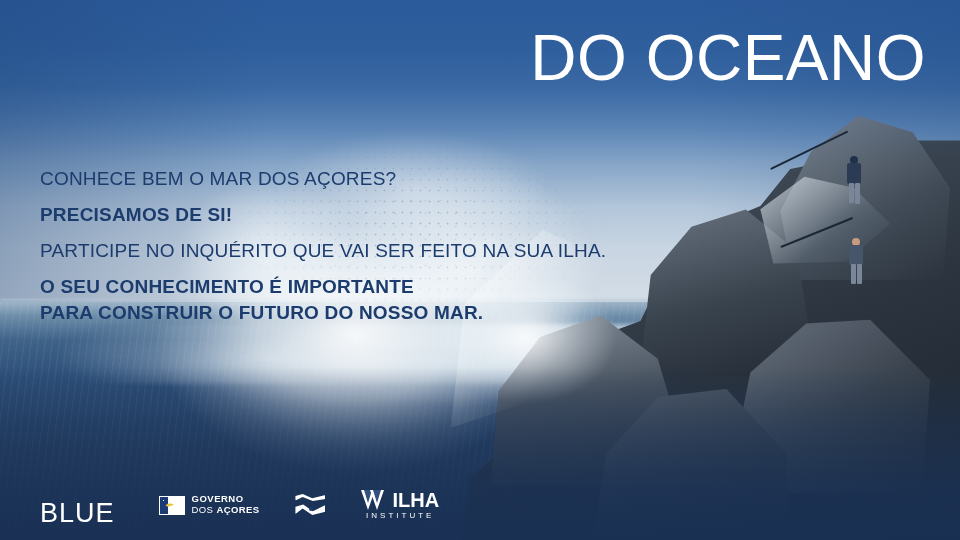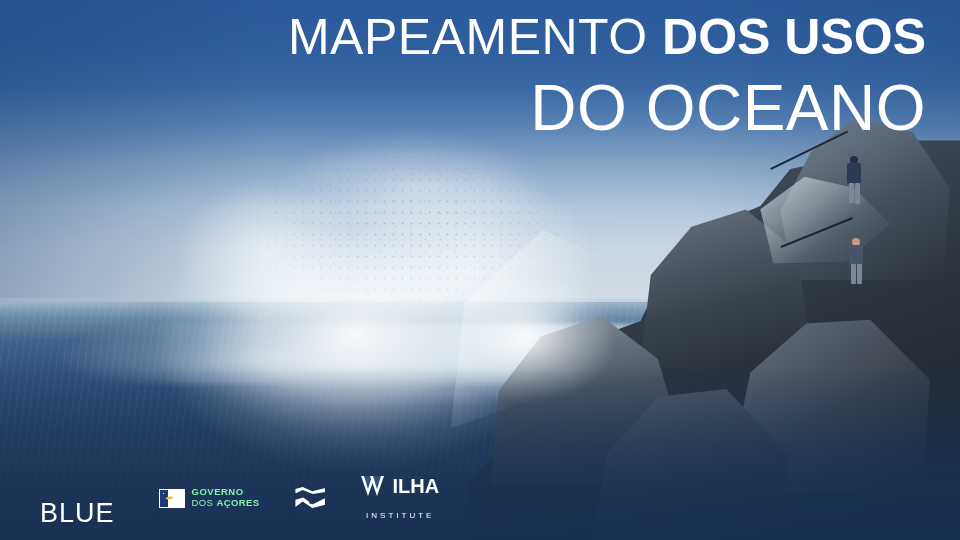--- a/index.html
+++ b/index.html
@@ -192,21 +192,21 @@
   .partners{display:flex;align-items:center;gap:36px;margin-left:44px;margin-bottom:6px;}
   .plogo{display:flex;align-items:center;gap:7px;}
 
   .flag{width:26px;height:19px;background:#fff;position:relative;border:1px solid rgba(255,255,255,.5);}
   .flag-blue{position:absolute;left:0;top:0;width:34%;height:100%;background:#1b3b74;}
   .flag-hawk{position:absolute;left:24%;top:38%;width:36%;height:26%;background:#e8c33a;
     clip-path:polygon(0% 50%, 30% 20%, 72% 10%, 100% 42%, 70% 62%, 28% 84%);}
   .flag-stars{position:absolute;left:4%;top:10%;width:22%;height:30%;
     background-image:radial-gradient(circle, #fff 0.7px, transparent 1px);
     background-size:5px 5px;}
-  .gov-txt{color:#86efac;line-height:1.12;}
+  .gov-txt{color:#ffffff;line-height:1.12;}
   .gov-1{font-size:9.5px;font-weight:600;letter-spacing:.5px;}
   .gov-2{font-size:9.5px;letter-spacing:.4px;}
   .gov-2 b{font-weight:700;}
 
   .oa-mark{width:30px;height:24px;position:relative;}
   .oa-w{position:absolute;left:0;background:#fff;border-radius:2px;}
   .oa-w1{top:1px;width:100%;height:7px;clip-path:polygon(0% 30%, 24% 0%, 56% 62%, 100% 16%, 100% 72%, 58% 100%, 24% 44%, 0% 92%);}
   .oa-w2{top:11px;width:100%;height:11px;clip-path:polygon(0% 24%, 26% 4%, 58% 66%, 100% 10%, 100% 70%, 56% 100%, 24% 42%, 0% 90%);}
   .oa-dot{position:absolute;left:46%;top:14px;width:4px;height:4px;background:#1d3c72;border-radius:50%;}
   .oa-txt{color:#fff;line-height:1.15;}
@@ -218,21 +218,21 @@
   .w-glyph{position:relative;width:30px;height:20px;margin-right:1px;}
   .w-v{position:absolute;top:0;width:0;height:0;
     border-left:7px solid transparent;border-right:7px solid transparent;border-top:20px solid #fff;}
   .w-v1{left:0;}
   .w-v2{left:9px;}
   .w-v-in{position:absolute;top:0;width:0;height:0;
     border-left:4.5px solid transparent;border-right:4.5px solid transparent;border-top:13px solid #33507e;}
   .w-i1{left:2.5px;}
   .w-i2{left:11.5px;}
   .waitt-letters{font-size:20px;font-weight:700;letter-spacing:0px;}
-  .waitt-sub{font-size:8px;letter-spacing:3px;margin-top:16px;font-weight:400;}
+  .waitt-sub{font-size:8px;letter-spacing:3px;margin-top:2px;font-weight:400;}
 </style>
 </head>
 <body>
 
 <div class="poster">
 
   <div class="photo">
     <div class="sky"></div>
     <div class="sky-vig"></div>
 
@@ -272,24 +272,30 @@
       <div class="f-leg" style="left:6px;top:26px;width:5px;height:20px;"></div>
       <div class="f-leg" style="left:12px;top:26px;width:5px;height:20px;"></div>
       <div class="rod" style="left:-64px;top:8px;width:78px;height:2px;transform:rotate(-22deg);"></div>
     </div>
 
     <div class="top-tint"></div>
     <div class="bottom-fade"></div>
   </div>
 
   <div class="title">
-    <div class="title-l1"><span>MAPEAMENTO </span><b>DOS USOS</b></div>
     <div class="title-l2">DO OCEANO</div>
   </div>
 
+  <div class="body-copy">
+    <p class="line l-reg">CONHECE BEM O MAR DOS AÇORES?</p>
+    <p class="line l-bold">PRECISAMOS DE SI!</p>
+    <p class="line l-reg">PARTICIPE NO INQUÉRITO QUE VAI SER FEITO NA SUA ILHA.</p>
+    <p class="line l-bold tight">O SEU CONHECIMENTO É IMPORTANTE</p>
+    <p class="line l-bold">PARA CONSTRUIR O FUTURO DO NOSSO MAR.</p>
+  </div>
 
   <div class="footer">
 
     <div class="blue-azores">
       <div class="ba-1">BLUE</div>
     </div>
 
     <div class="partners">
 
       <div class="plogo">

